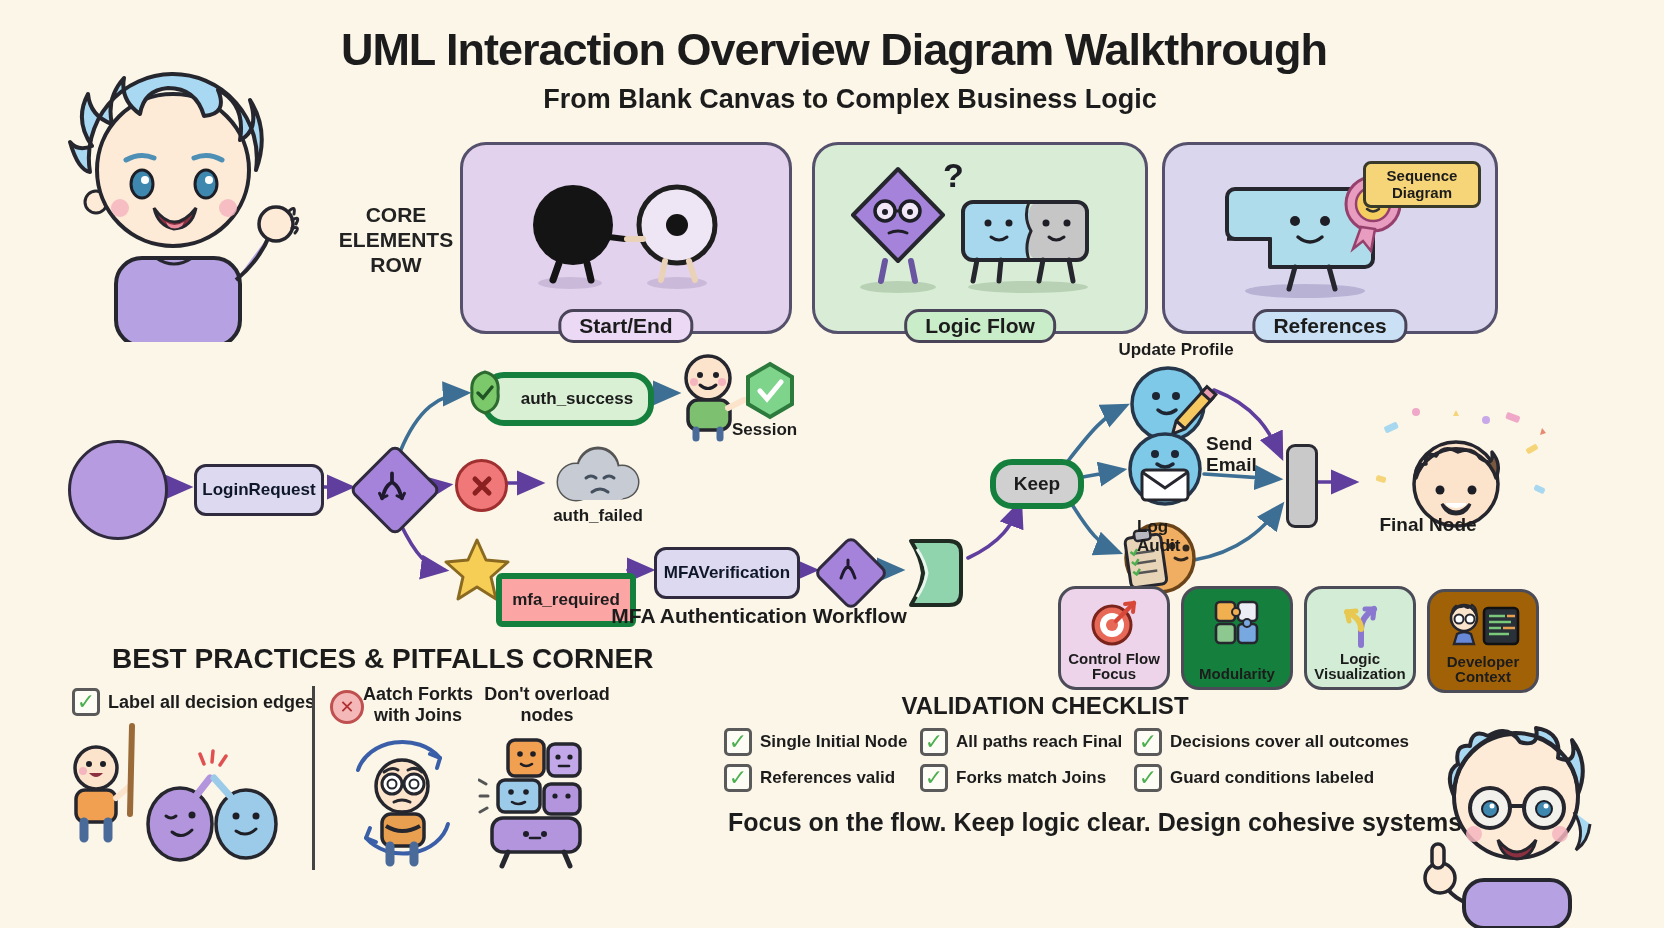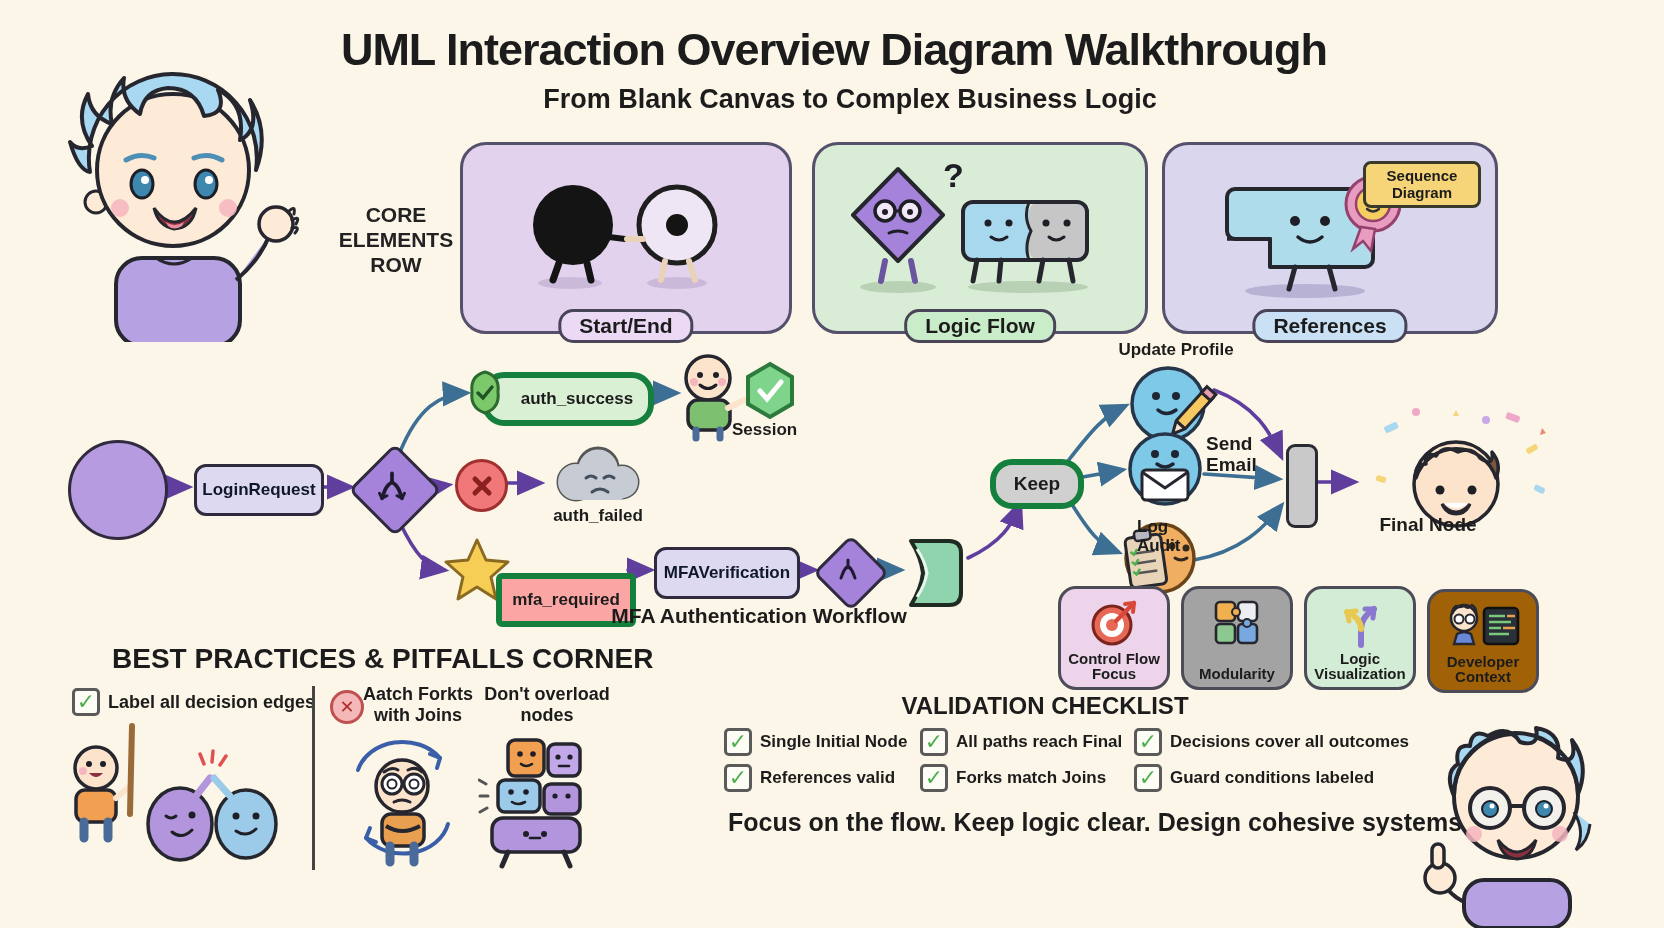--- a/index.html
+++ b/index.html
@@ -380,21 +380,21 @@
   <div class="badge-card" style="left:1058px;top:586px;background:#EDD4EA;">
     <svg class="abs" style="left:27px;top:8px;" width="52" height="52" viewBox="0 0 52 52">
       <circle cx="24" cy="28" r="19" fill="#E86858" stroke="#7a241c" stroke-width="3"></circle>
       <circle cx="24" cy="28" r="12" fill="#fff"></circle>
       <circle cx="24" cy="28" r="6" fill="#E86858"></circle>
       <path d="M28,24 L46,6" stroke="#D84838" stroke-width="4.5" stroke-linecap="round"></path>
       <path d="M46,6 l-9,1 M46,6 l-1,9" stroke="#D84838" stroke-width="4" stroke-linecap="round"></path>
     </svg>
     <div class="badge-label">Control Flow Focus</div>
   </div>
-  <div class="badge-card" style="left:1181px;top:586px;background:#a3a3a3;">
+  <div class="badge-card" style="left:1181px;top:586px;background:#15803d;">
     <svg class="abs" style="left:27px;top:8px;" width="52" height="52" viewBox="0 0 52 52">
       <rect x="5" y="5" width="19" height="19" rx="4" fill="#F0B050" stroke="#26262e" stroke-width="2.6"></rect>
       <rect x="27" y="5" width="19" height="19" rx="4" fill="#EDEDF5" stroke="#26262e" stroke-width="2.6"></rect>
       <rect x="5" y="27" width="19" height="19" rx="4" fill="#8CC890" stroke="#26262e" stroke-width="2.6"></rect>
       <rect x="27" y="27" width="19" height="19" rx="4" fill="#78A8E0" stroke="#26262e" stroke-width="2.6"></rect>
       <circle cx="25" cy="15" r="4" fill="#F0B050" stroke="#26262e" stroke-width="2"></circle>
       <circle cx="36" cy="26" r="4" fill="#78A8E0" stroke="#26262e" stroke-width="2"></circle>
     </svg>
     <div class="badge-label">Modularity</div>
   </div>

